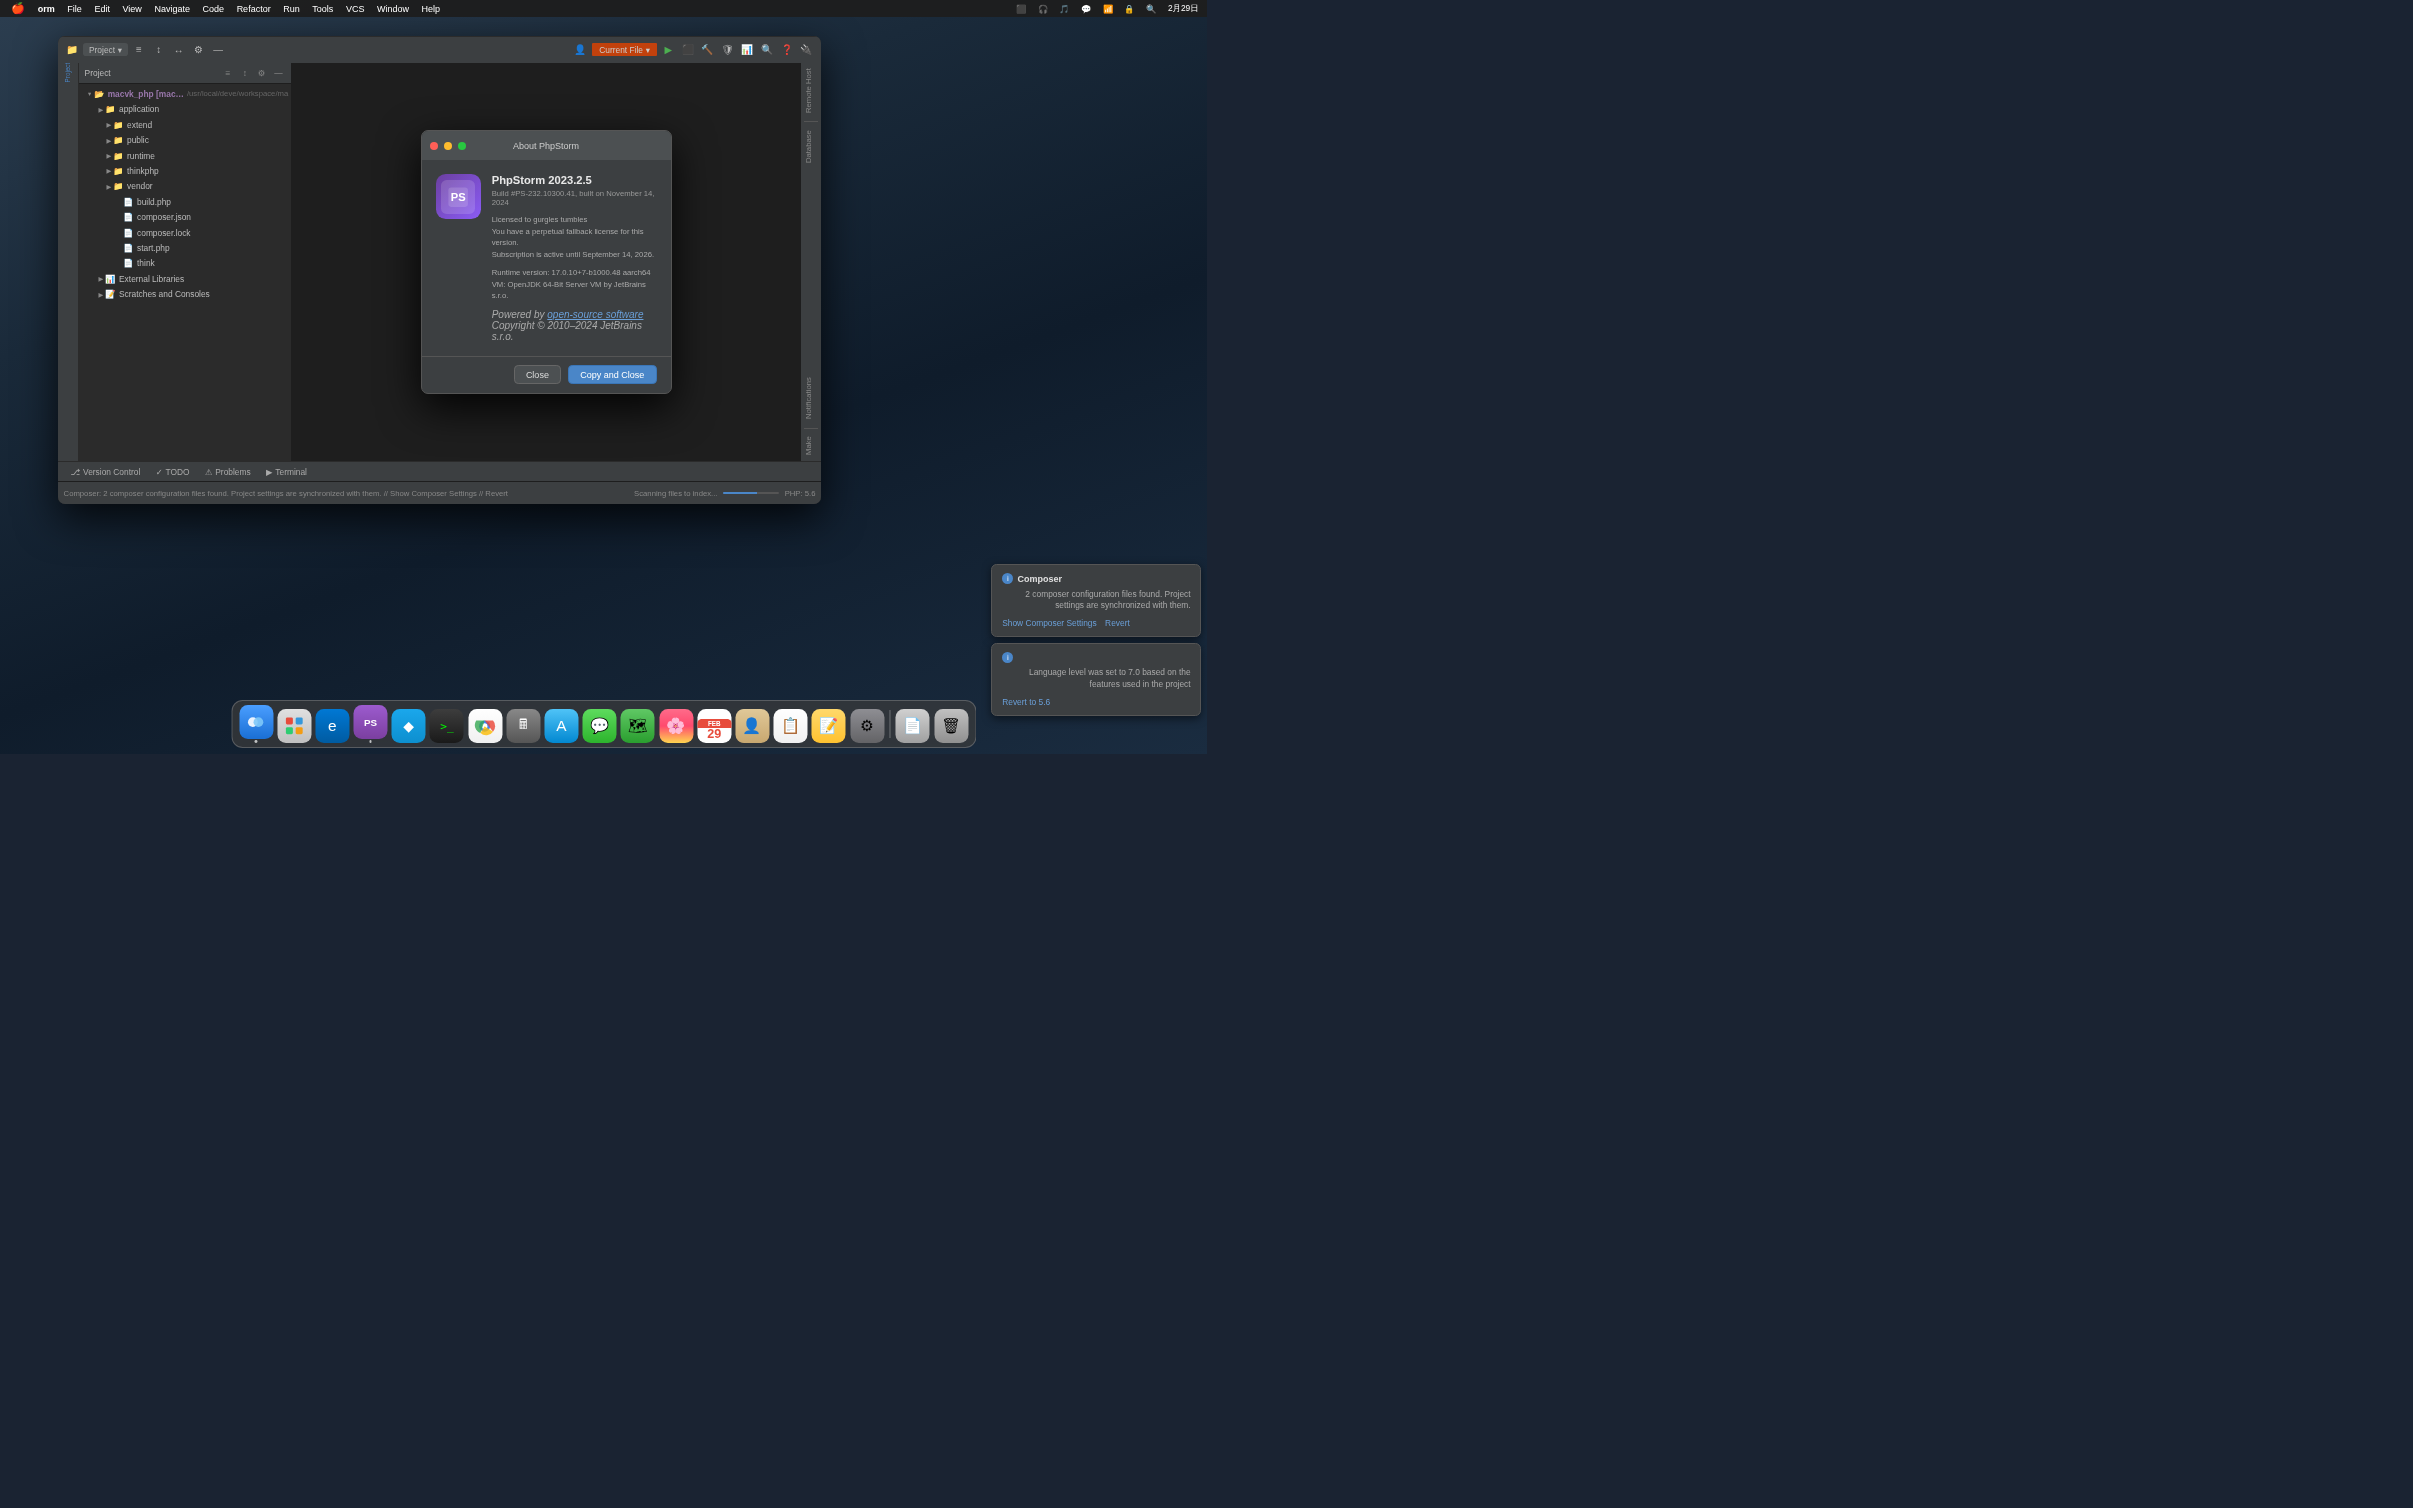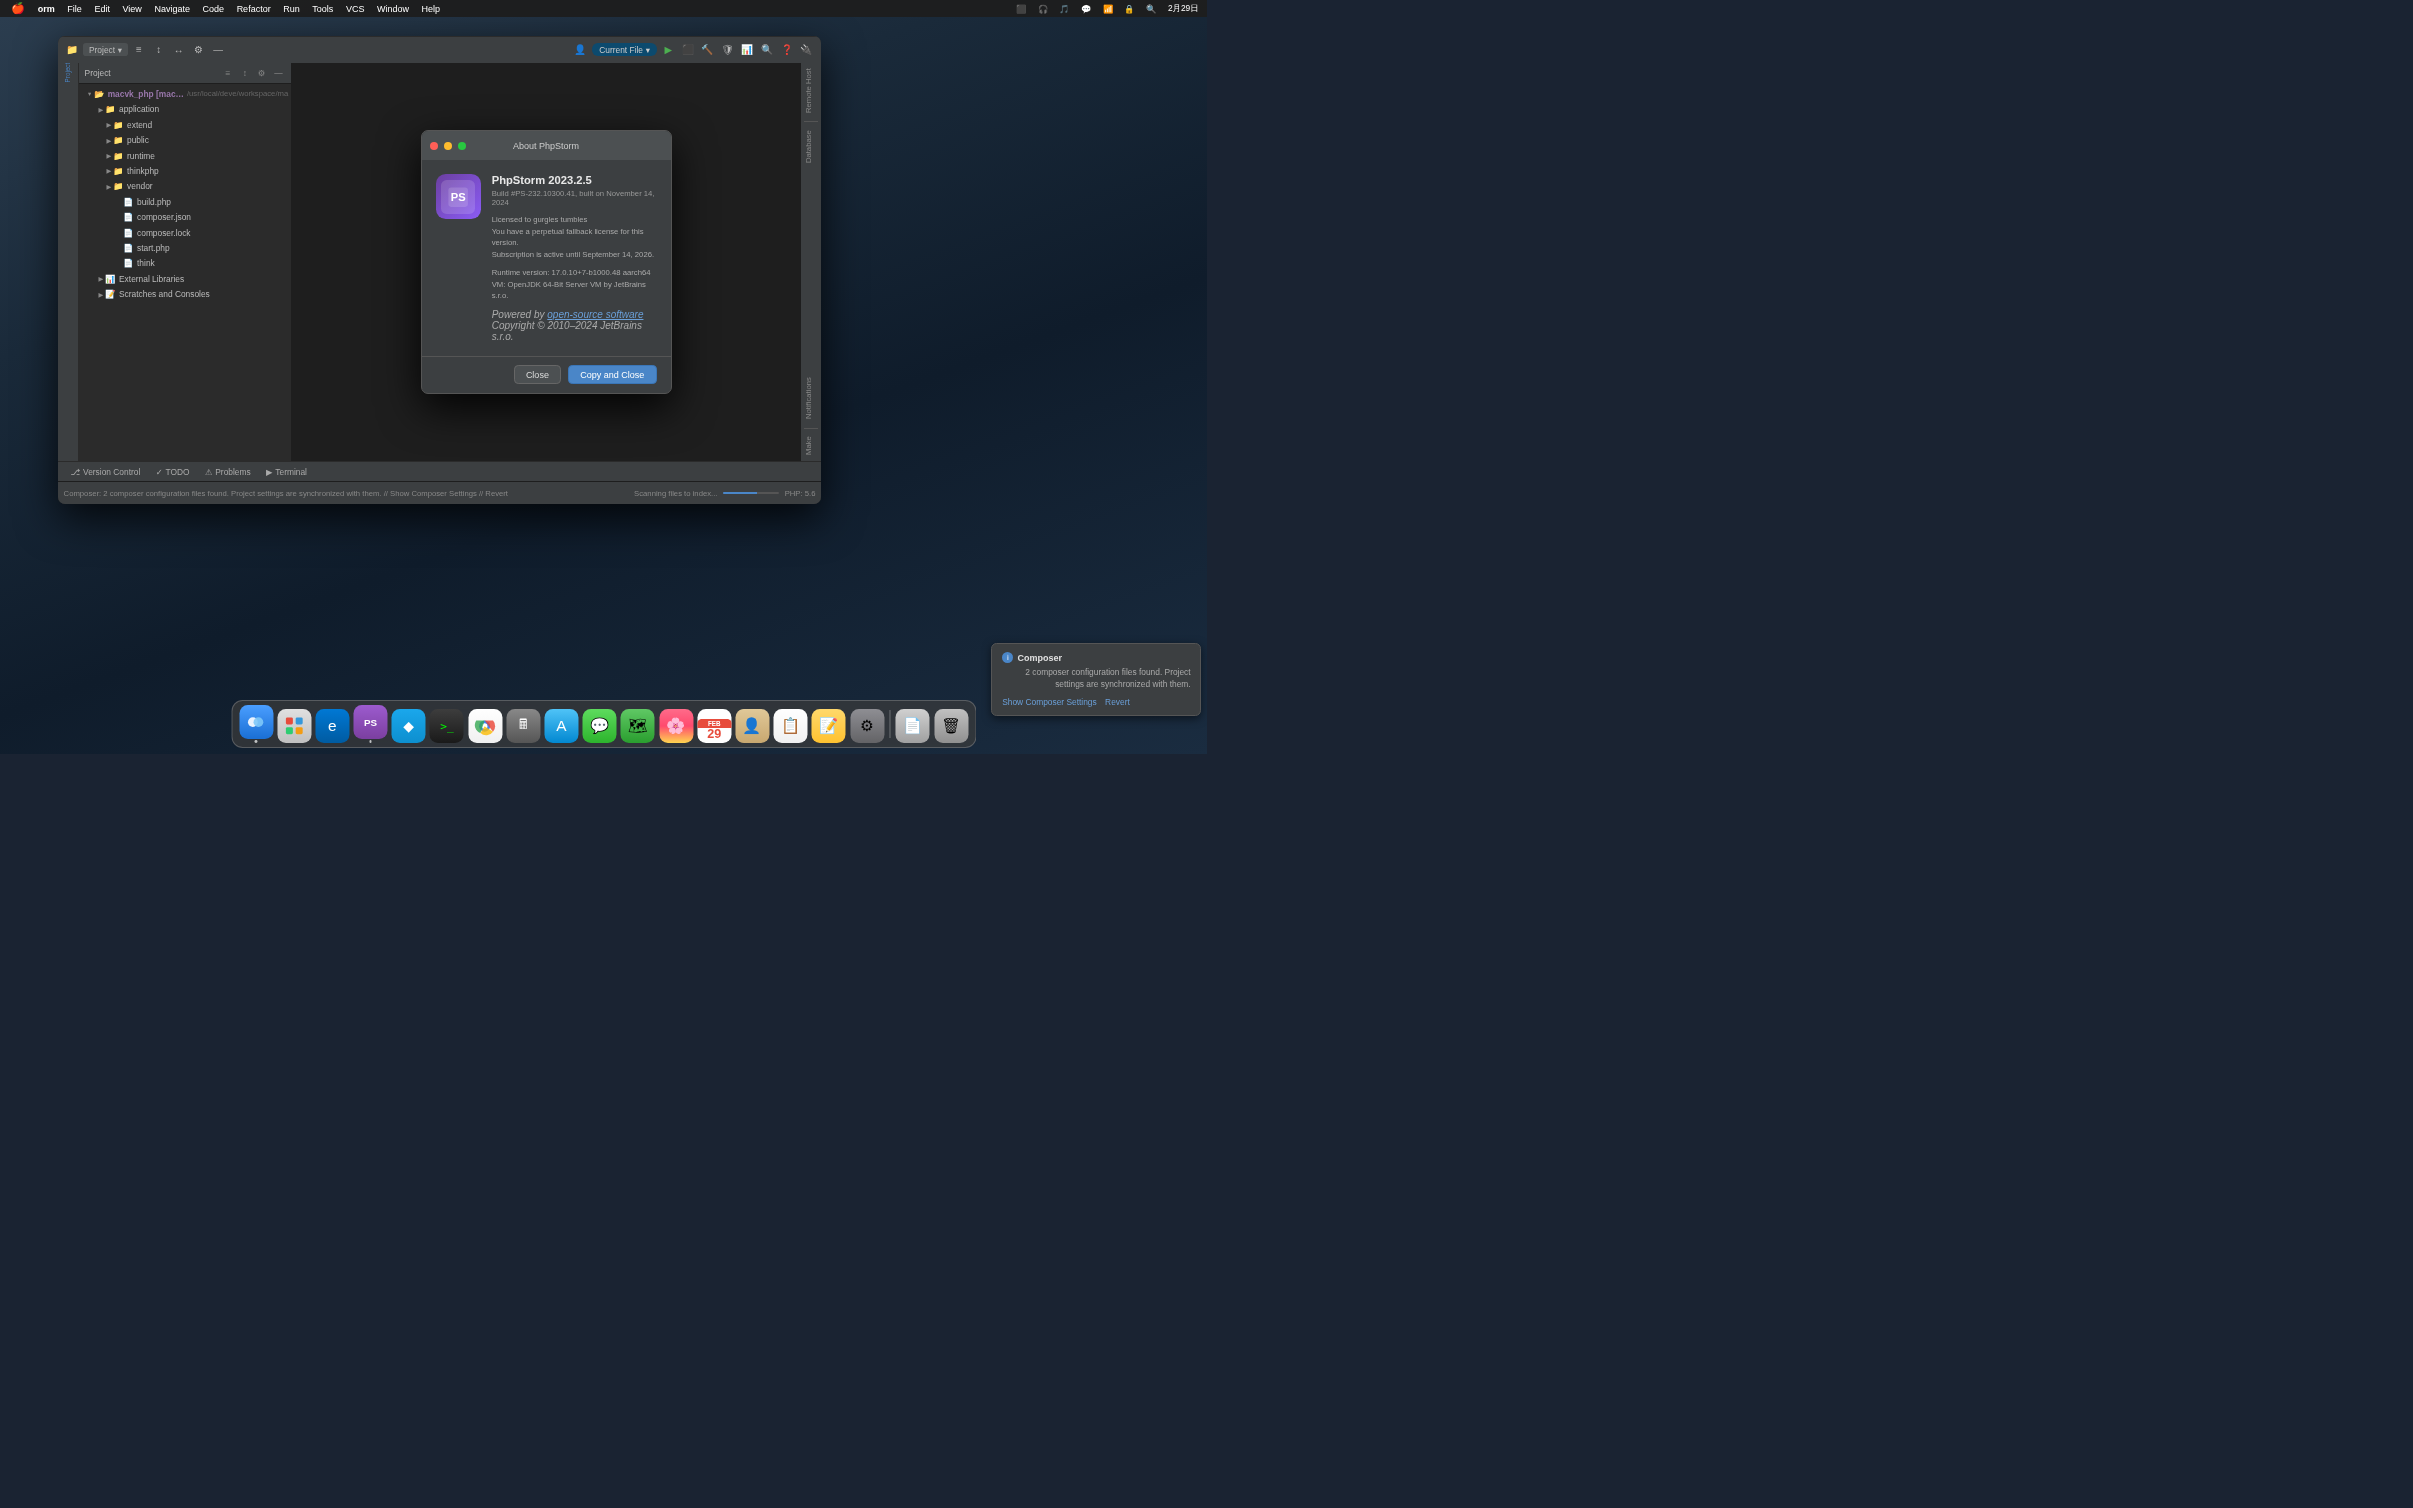--- a/index.html
+++ b/index.html
@@ -132,23 +132,23 @@
       display: flex; align-items: center; justify-content: center;
       color: #bbb;
       font-size: 9.8px;
       cursor: pointer;
       border-radius: 2.1px;
     }
     .toolbar-current-file {
       display: flex;
       align-items: center;
       gap: 2.8px;
-      background: #0c4a6e;
+      background: #c2410c;
       padding: 1.4px 7px;
-      border-radius: 6px;
+      border-radius: 1px;
       color: #ccc;
       font-size: 8.4px;
       cursor: pointer;
     }
 
     
     .ide-body {
       display: flex;
       flex: 1;
       overflow: hidden;
@@ -840,20 +840,29 @@
       <div class="notif-icon">ℹ</div>
       <div class="notif-title">Composer</div>
     </div>
     <div class="notif-body">2 composer configuration files found. Project settings are synchronized with them.</div>
     <div class="notif-actions">
       <span class="notif-link">Show Composer Settings</span>
       <span class="notif-link">Revert</span>
     </div>
   </div>
 
+  <div class="notification-card">
+    <div class="notif-header">
+      <div class="notif-icon">ℹ</div>
+    </div>
+    <div class="notif-body">Language level was set to 7.0 based on the features used in the project</div>
+    <div class="notif-actions">
+      <span class="notif-link">Revert to 5.6</span>
+    </div>
+  </div>
 </div>
 
 <div class="dock">
   <div class="dock-item">
     <div class="dock-icon dock-finder">
       <svg width="22.3" height="22.3" viewBox="0 0 32 32">
           <circle cx="12" cy="16" r="7" fill="#fff" opacity="0.9"></circle>
           <circle cx="20" cy="16" r="7" fill="#7ec8f8" opacity="0.9"></circle>
         </svg>
     </div>

